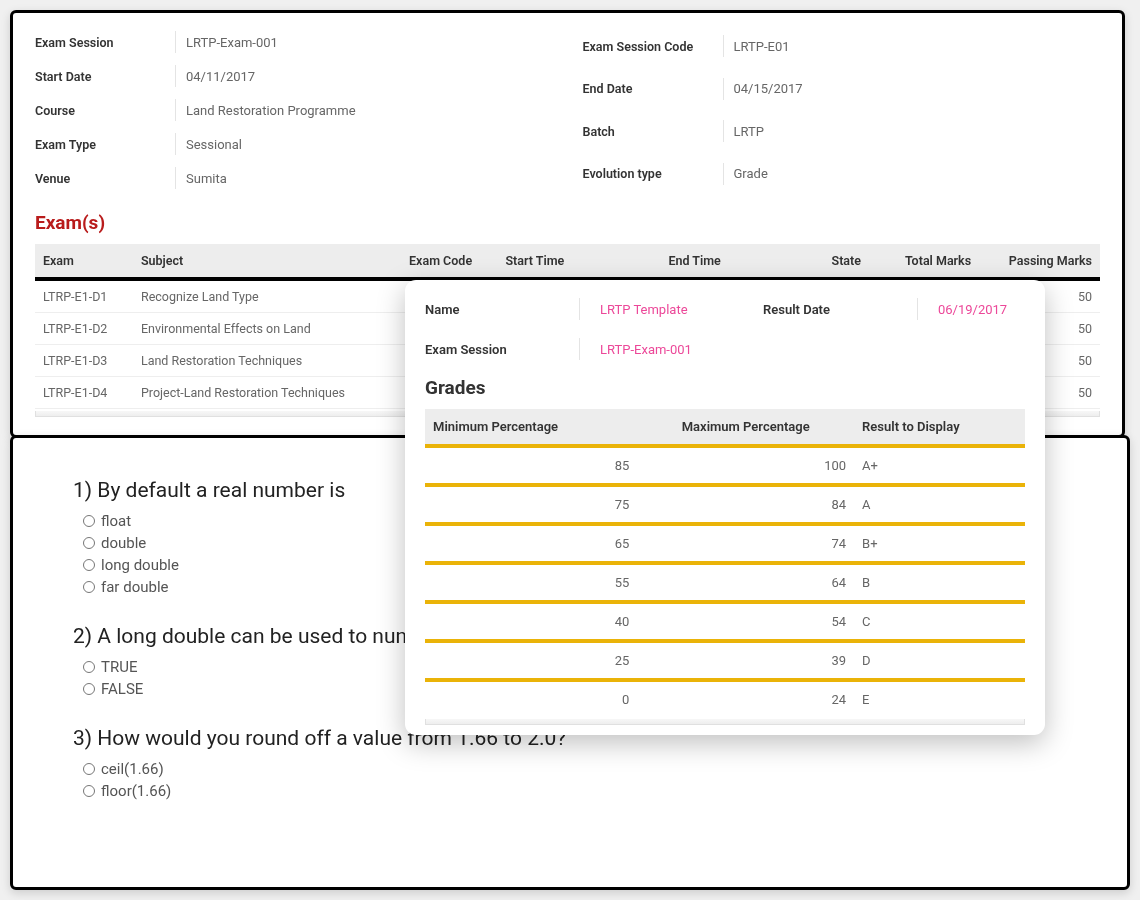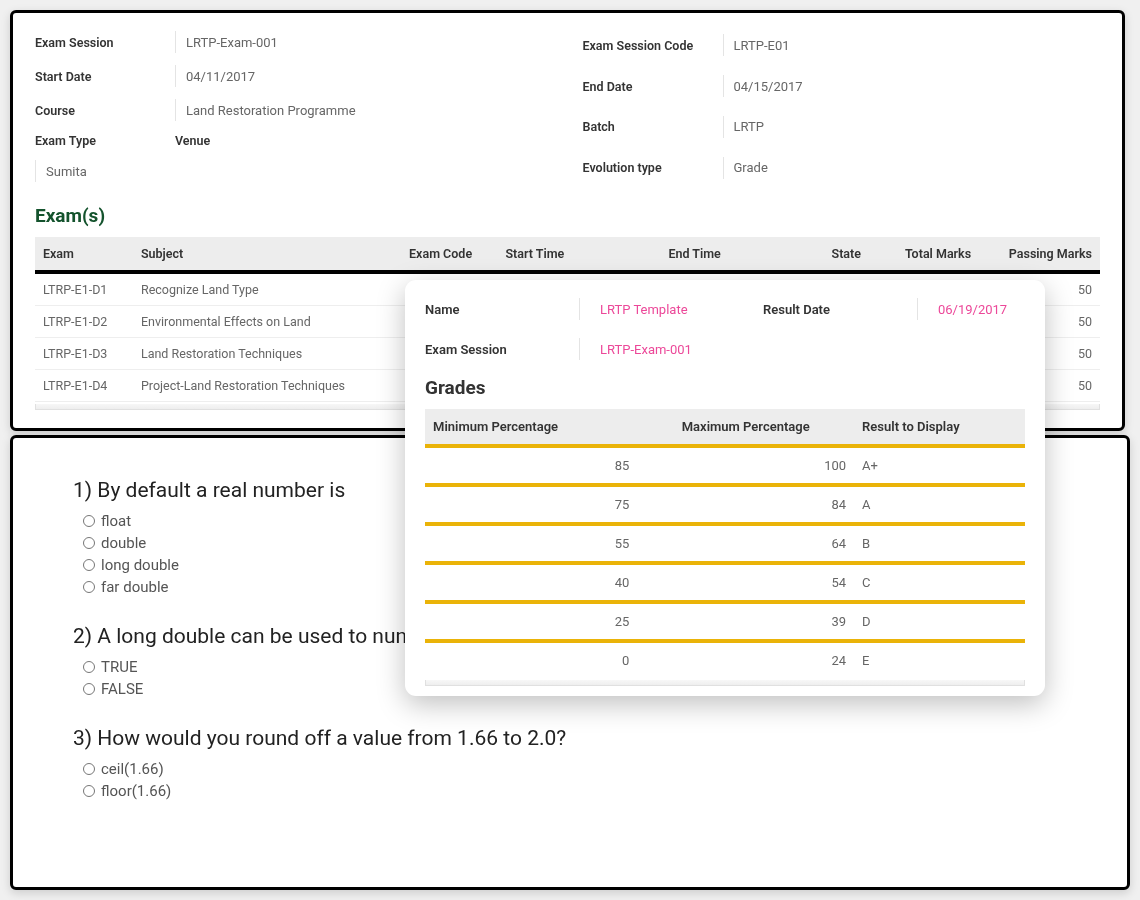--- a/index.html
+++ b/index.html
@@ -46,21 +46,21 @@
       color: #666;
       padding-left: 10px;
       border-left: 1px solid #e4e4e4;
       height: 22px;
       display: flex;
       align-items: center;
     }
     h2.section-title {
       font-size: 19px;
       font-weight: 700;
-      color: #14532d;
+      color: #b91c1c;
       margin: 22px 0 10px 0;
     }
     table.data-table {
       width: 100%;
       border-collapse: collapse;
       font-size: 12.5px;
     }
     table.data-table th {
       text-align: left;
       background: #ededed;
@@ -164,20 +164,21 @@
 <div class="panel panel-top">
   <div class="detail-grid">
     <div class="detail-col" id="details-left">
         <div class="detail-label">Exam Session</div>
         <div class="detail-value">LRTP-Exam-001</div>
         <div class="detail-label">Start Date</div>
         <div class="detail-value">04/11/2017</div>
         <div class="detail-label">Course</div>
         <div class="detail-value">Land Restoration Programme</div>
         <div class="detail-label">Exam Type</div>
+        <div class="detail-value">Sessional</div>
         <div class="detail-label">Venue</div>
         <div class="detail-value">Sumita</div>
       </div>
     <div class="detail-col" id="details-right">
         <div class="detail-label">Exam Session Code</div>
         <div class="detail-value">LRTP-E01</div>
         <div class="detail-label">End Date</div>
         <div class="detail-value">04/15/2017</div>
         <div class="detail-label">Batch</div>
         <div class="detail-value">LRTP</div>
@@ -317,20 +318,25 @@
           <td class="num">85</td>
           <td class="num">100</td>
           <td>A+</td>
         </tr>
         <tr>
           <td class="num">75</td>
           <td class="num">84</td>
           <td>A</td>
         </tr>
         <tr>
+          <td class="num">65</td>
+          <td class="num">74</td>
+          <td>B+</td>
+        </tr>
+        <tr>
           <td class="num">55</td>
           <td class="num">64</td>
           <td>B</td>
         </tr>
         <tr>
           <td class="num">40</td>
           <td class="num">54</td>
           <td>C</td>
         </tr>
         <tr>

